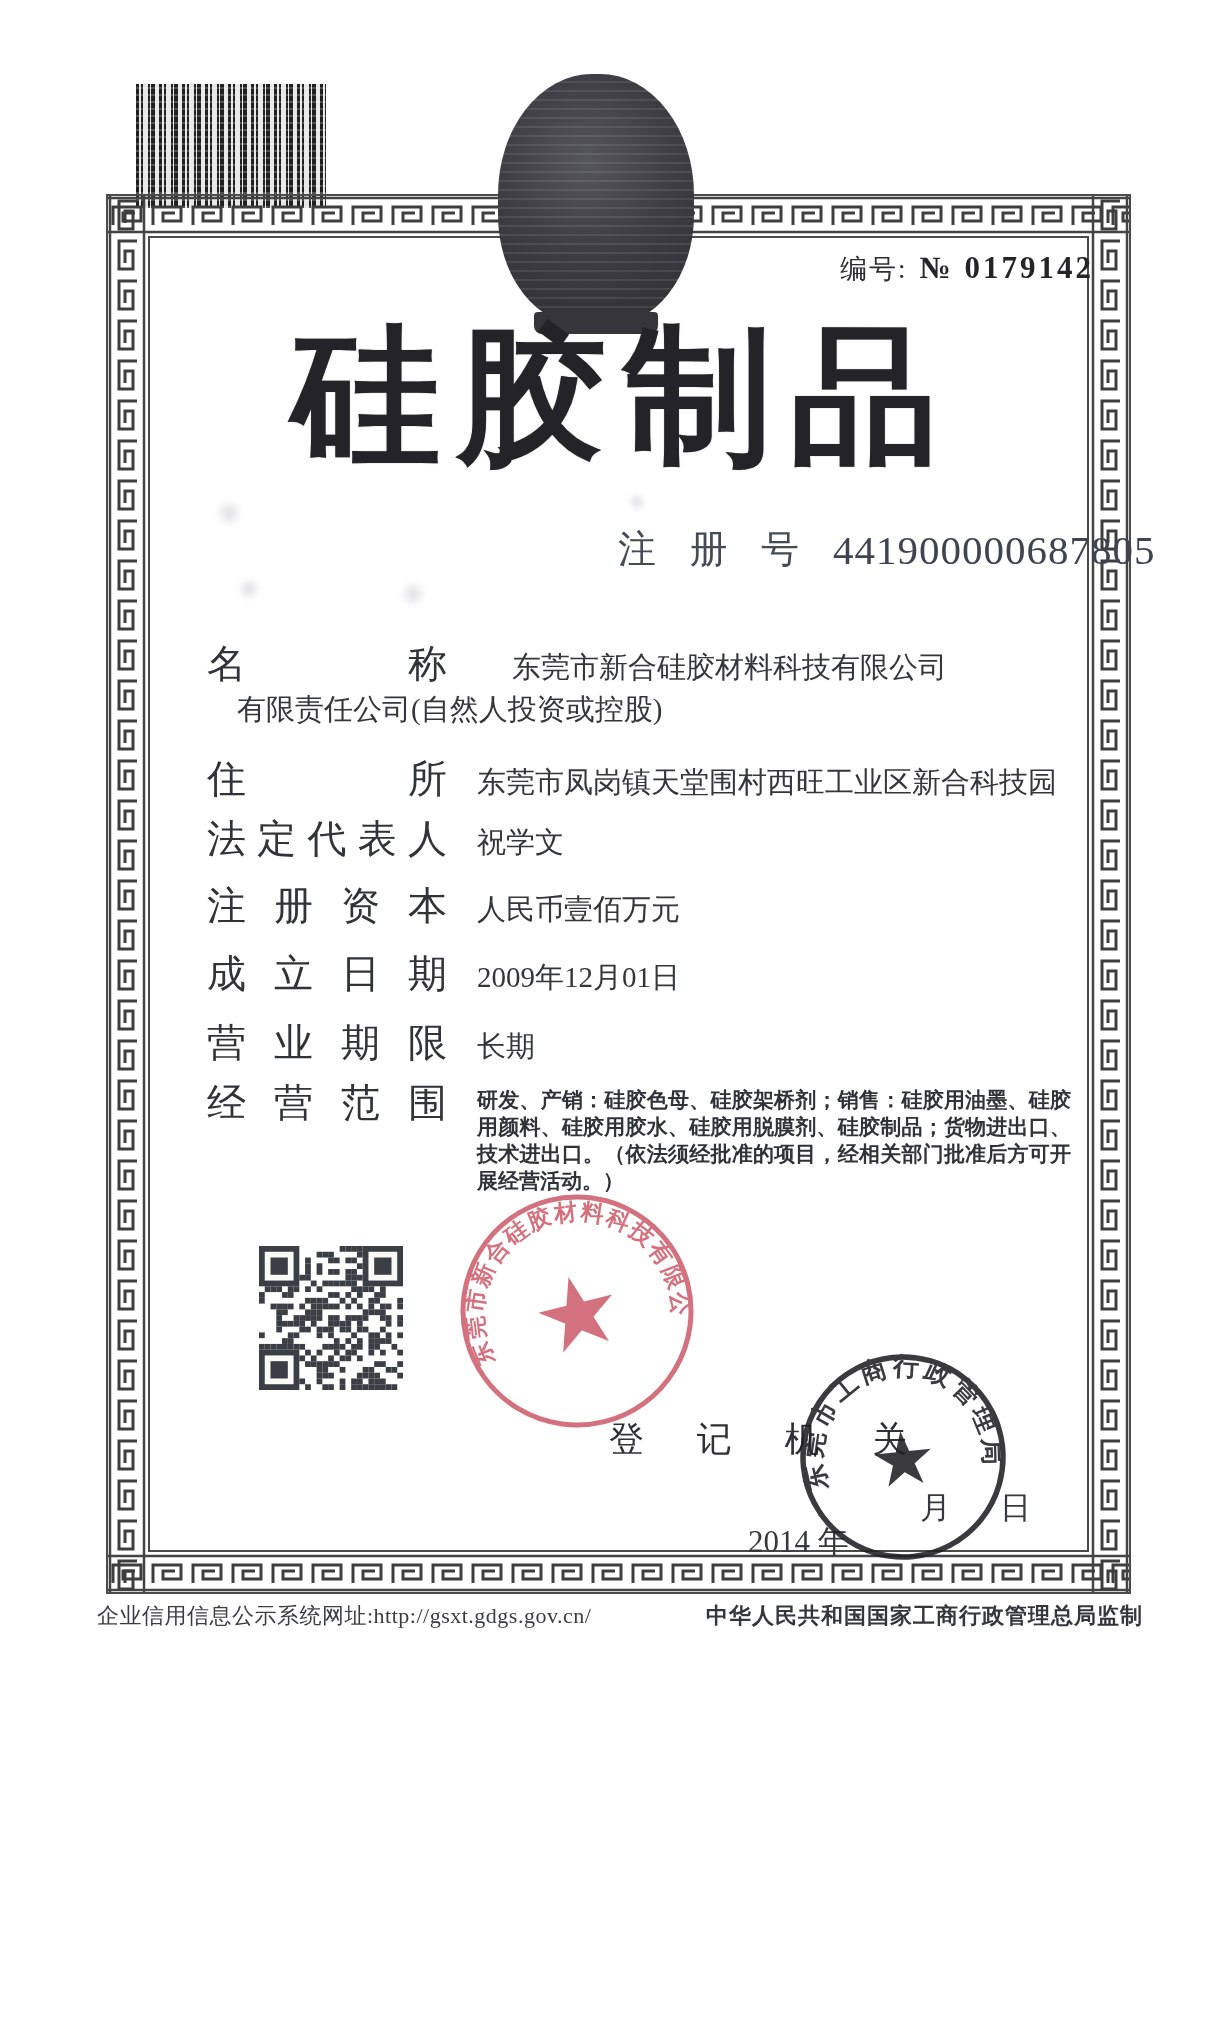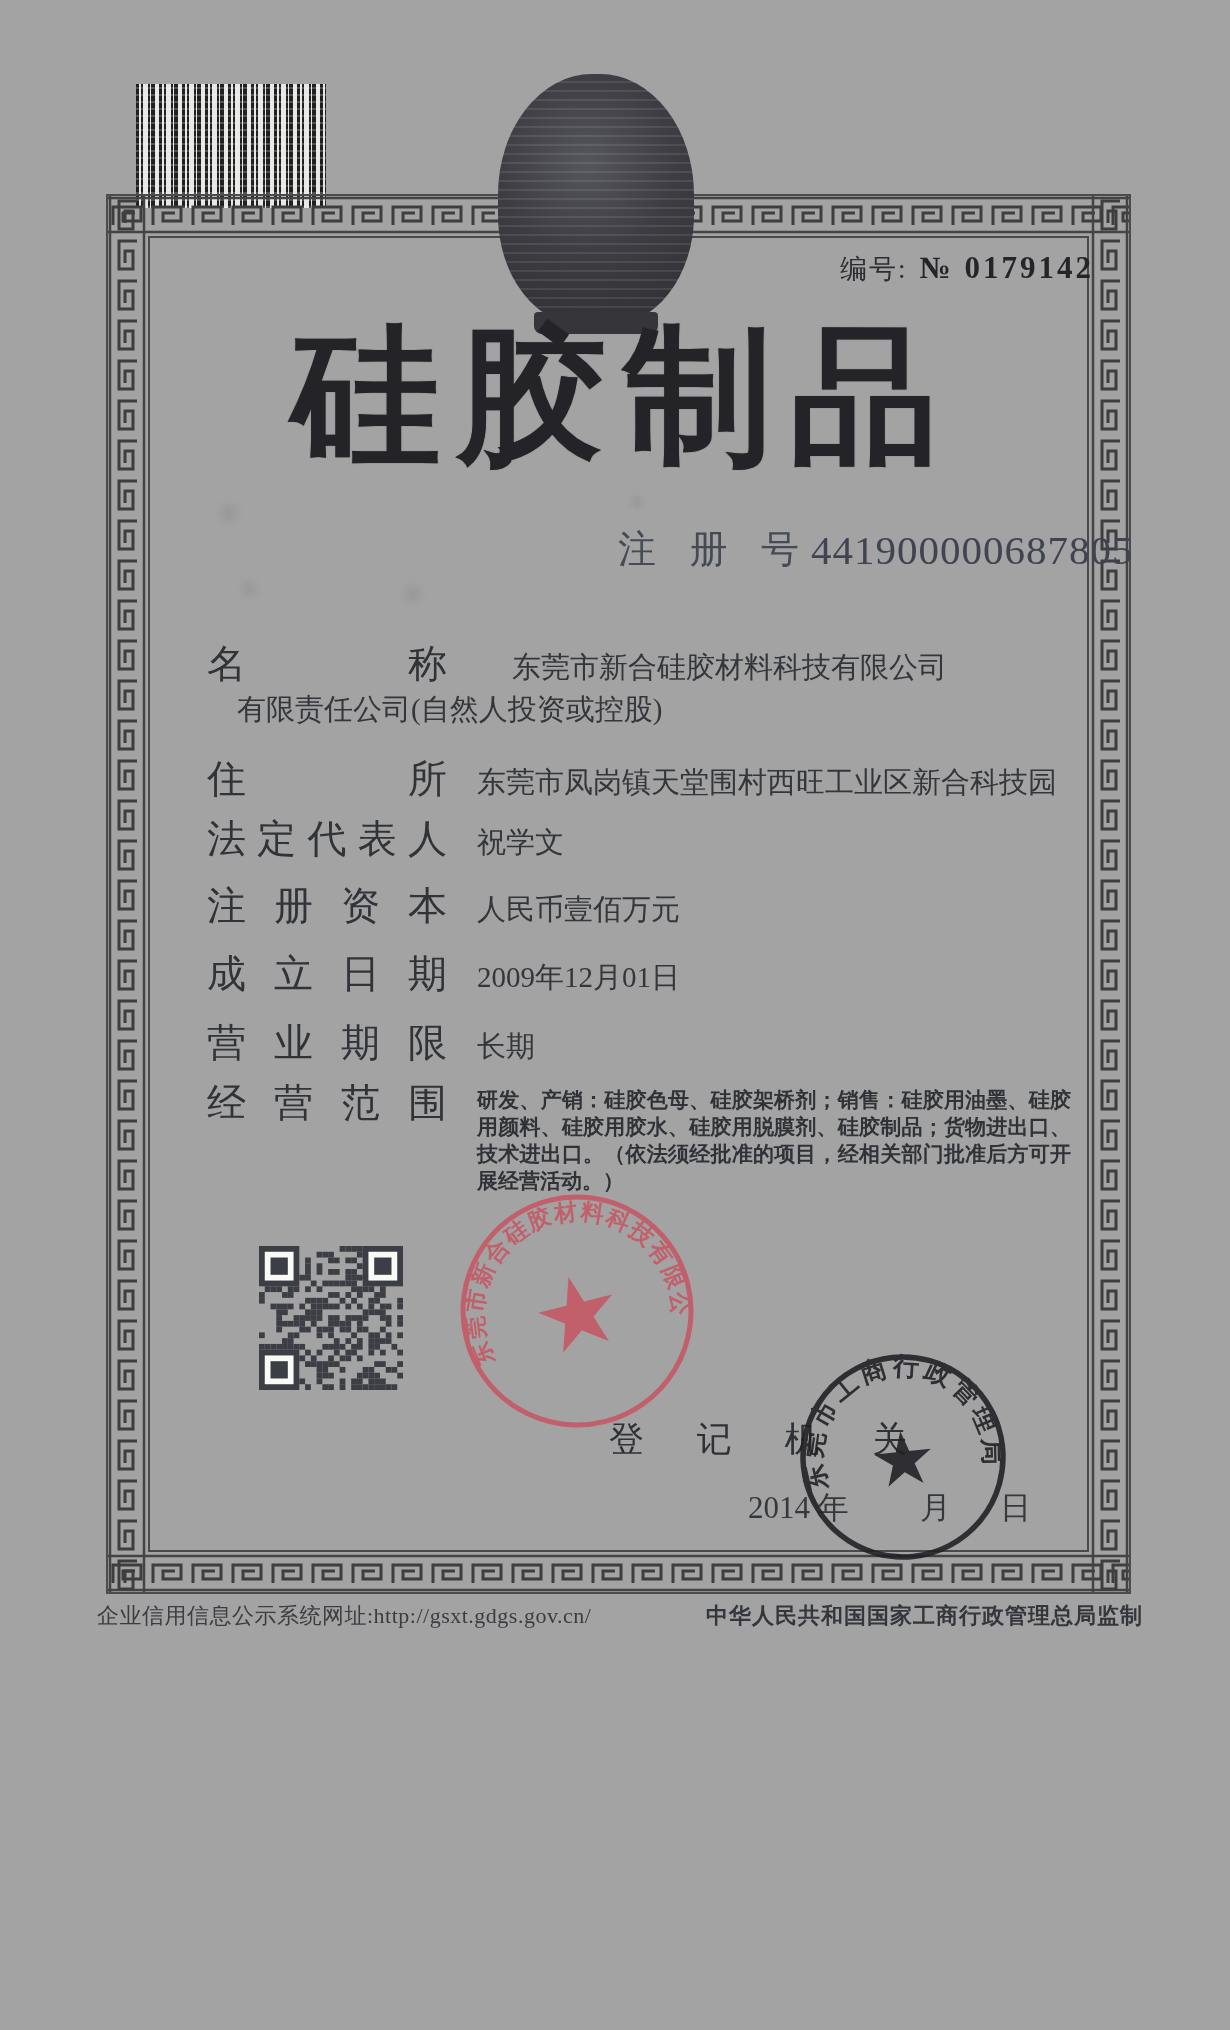--- a/index.html
+++ b/index.html
@@ -1,18 +1,18 @@
 <!DOCTYPE html>
 <html><head>
 <meta charset="utf-8">
 <style>
   html,body{margin:0;padding:0;background:#eceae6;}
   .page{
     position:relative; width:1230px; height:2030px; margin:0 auto;
-    background:#a3a3a3; overflow:hidden;
+    background:#ffffff; overflow:hidden;
     font-family:"Liberation Serif","DejaVu Serif",serif;
     color:#2e3136;
   }
 
   
   .barcode{
     position:absolute; left:136px; top:84px; width:190px; height:124px;
     background:
       repeating-linear-gradient(0deg, rgba(255,255,255,.22) 0 2px, transparent 2px 7px),
       repeating-linear-gradient(90deg,#1b1b1b 0 3px,#ececea 3px 5px,#1b1b1b 5px 7px,#ececea 7px 12px,#1b1b1b 12px 14px,#ececea 14px 15px,#1b1b1b 15px 19px,#ececea 19px 23px);
@@ -51,21 +51,21 @@
   .doc-title{
     position:absolute; left:50%; top:322px; transform:translateX(-50%);
     font-family:"DejaVu Sans","Liberation Sans",sans-serif;
     font-size:148px; font-weight:700; letter-spacing:18px; line-height:1;
     color:#242428; white-space:nowrap; text-indent:18px; z-index:4;
     text-shadow:0 0 1px rgba(40,40,40,.6);
   }
 
   .regno{ position:absolute; left:618px; top:524px; display:flex; align-items:center; z-index:4; color:#454b55;}
   .regno .lbl{ font-size:38px; letter-spacing:12px; }
-  .regno .num{ font-size:41px; letter-spacing:1px; color:#3f4450;font-family:Liberation Serif, serif;}
+  .regno .num{ font-size:41px; margin-left:22px; letter-spacing:1px; color:#3f4450;font-family:Liberation Serif, serif;}
 
   
   .rows{ position:absolute; left:0; top:0; width:100%; z-index:4;}
   .row{ position:absolute; left:207px; display:flex; align-items:flex-start; }
   .row .lab{
     width:240px; flex:0 0 240px; font-size:39px; color:#303338;
     text-align:justify; text-align-last:justify; line-height:1.1;
   }
   .row .val{
     margin-left:30px; font-size:29px; color:#33363b; padding-top:7px; line-height:1.2;
@@ -83,21 +83,21 @@
     white-space:normal; width:594px; font-size:21px; line-height:27px;
     font-family:"DejaVu Sans","Liberation Sans",sans-serif; font-weight:600;
     color:#2f3237; padding-top:5px; text-align:justify;
   }
 
   
   .registry-label{ position:absolute; left:609px; top:1416px; font-size:35px;
     letter-spacing:22px; color:#2e3136; z-index:4; white-space:nowrap;}
   .reg-date{ position:absolute; left:748px; top:1487px; font-size:31px; color:#35383d; z-index:4;}
   .reg-date span{ position:absolute; white-space:nowrap; }
-  .reg-date .y{ left:0; }
+  .reg-date .y{ left:0;margin-top:34px; }
   .reg-date .m{ left:172px; }
   .reg-date .d{ left:252px; }
 
   
   .seal{ position:absolute; z-index:6; }
   .seal-company{ left:452px; top:1186px; width:250px; height:250px; transform:rotate(-14deg); opacity:.8;}
   .seal-authority{ left:794px; top:1348px; width:218px; height:218px; transform:rotate(-6deg); opacity:.88;}
   .seal svg{ width:100%; height:100%; display:block; overflow:visible;}
   .seal text, .seal textPath{ font-family:"Liberation Serif","DejaVu Serif",serif; font-weight:700; }
 

